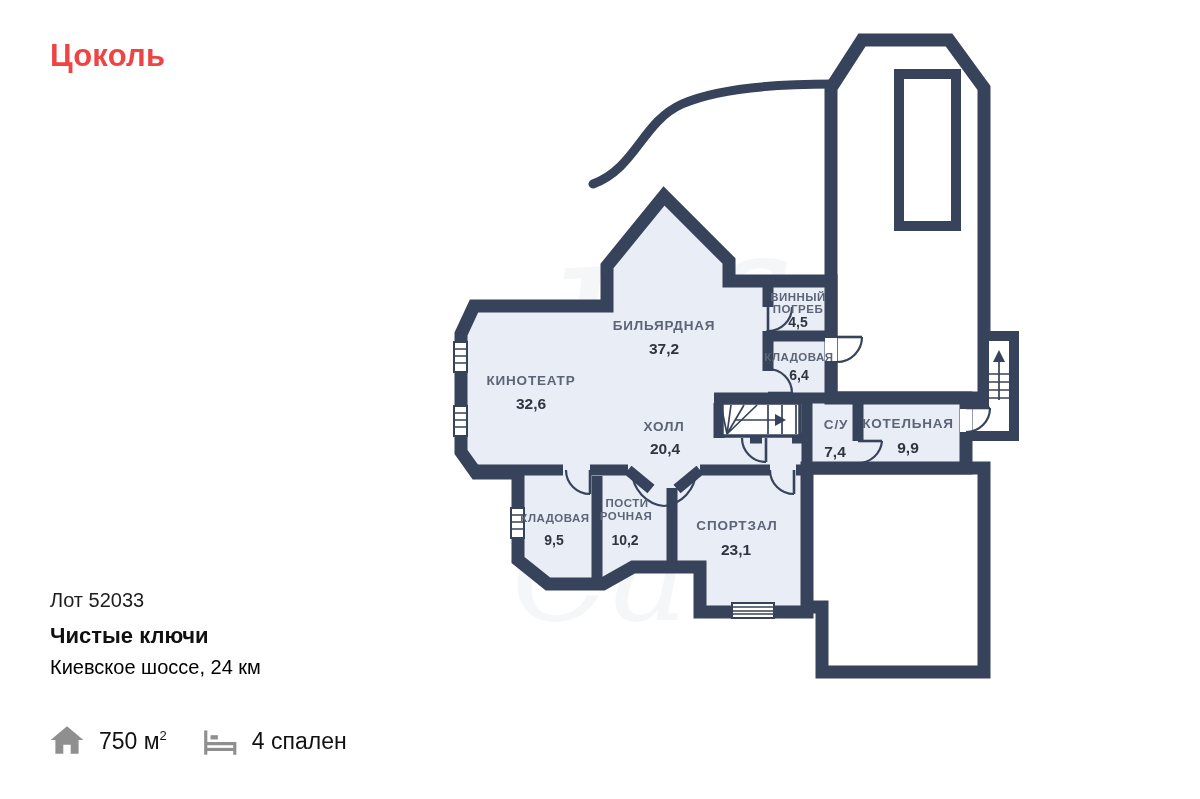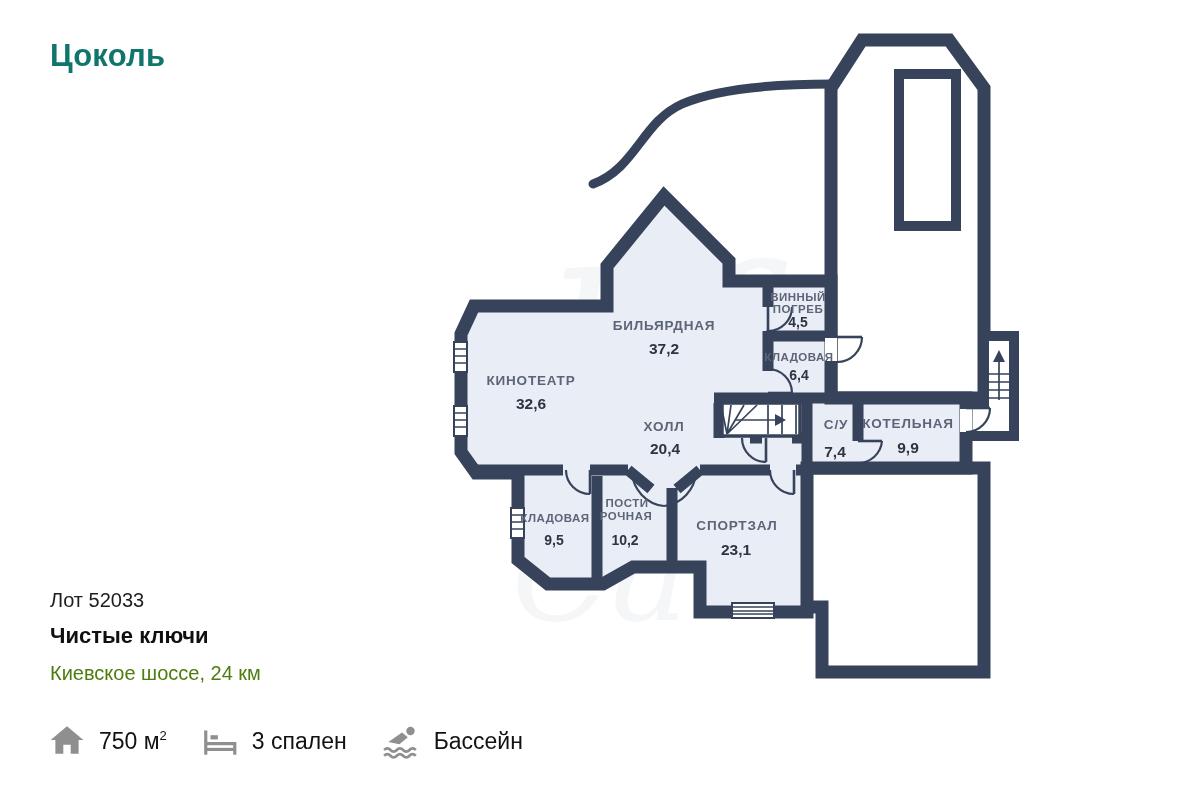--- a/index.html
+++ b/index.html
@@ -2,42 +2,42 @@
 <html style="--wall: #36435A; --roomfill: #E9EDF5; --label: #5C6577; --num: #2E3440; --icon: #8F8F8F; --wm: rgba(60,82,125,0.05);"><head>
 <meta charset="utf-8">
 <style>
   html,body{margin:0;padding:0;background:#ffffff;}
   .screen{
     position:relative;width:1200px;height:799px;background:#fff;overflow:hidden;
     font-family:"Liberation Sans", sans-serif;
   }
   .page-title{
     position:absolute;left:50px;top:38px;margin:0;
-    font-size:31px;font-weight:700;color:#0f766e;letter-spacing:.2px;
+    font-size:31px;font-weight:700;color:#ef4444;letter-spacing:.2px;
   }
   .plan-svg{position:absolute;left:0;top:0;}
   
   .ow{fill:none;stroke:var(--wall);stroke-width:13;stroke-linejoin:miter;}
   .w{fill:none;stroke:var(--wall);stroke-width:11;}
   .rm{fill:var(--roomfill);}
   .wh{fill:#ffffff;}
   .arc{fill:none;stroke:var(--wall);stroke-width:2.2;}
   .leaf{fill:none;stroke:var(--wall);stroke-width:2.6;}
   .win{fill:#ffffff;stroke:var(--wall);stroke-width:2;}
   .winline{fill:none;stroke:var(--wall);stroke-width:1.6;}
   .tread{fill:none;stroke:var(--wall);stroke-width:1.7;}
   .lbl{fill:var(--label);font-weight:700;font-size:13.5px;letter-spacing:.8px;text-anchor:middle;}
   .lbl-sm{font-size:11.5px;letter-spacing:.5px;}
   .num{fill:var(--num);font-weight:700;font-size:15.5px;text-anchor:middle;}
   .num-sm{font-size:14px;}
   .wmark{fill:var(--wm);font-family:"DejaVu Serif", serif;font-style:italic;text-anchor:middle;}
   .listing{position:absolute;left:50px;top:589px;}
   .lot{font-size:20px;color:#1d1d1d;}
   .estate-name{font-size:22px;font-weight:700;color:#101010;margin-top:11px;}
-  .location{font-size:20px;color:#4d7c0f;margin-top:13px;}
+  .location{font-size:20px;color:#000000;margin-top:7px;}
   .features{position:absolute;left:48px;top:722px;display:flex;align-items:center;gap:34px;}
   .feature{display:flex;align-items:center;gap:13px;}
   .f-icon{display:flex;align-items:center;}
   .f-label{font-size:23px;color:#111;}
   .f-label sup{font-size:13px;}
 </style>
 </head>
 <body>
 
 <div class="screen">
@@ -198,31 +198,16 @@
       <span class="f-icon">
         <svg width="38" height="38" viewBox="0 0 36 36">
           <g stroke="var(--icon)" fill="none">
             <path stroke-width="3" d="M4.5 8 V31"></path>
             <path stroke-width="3" d="M4.5 20.5 H32 V31"></path>
             <path stroke-width="3" d="M4.5 26 H32"></path>
             <path stroke-width="4" d="M9 14.5 h7"></path>
           </g>
         </svg>
       </span>
-      <span class="f-label">3 спален</span>
-    </div>
-    <div class="feature">
-      <span class="f-icon">
-        <svg width="40" height="38" viewBox="0 0 38 36">
-          <g fill="var(--icon)">
-            <circle cx="28" cy="8.5" r="4"></circle>
-            <path d="M7 19 l13 -9 l5.5 4.5 l-8 6.5 Z"></path>
-          </g>
-          <g stroke="var(--icon)" fill="none" stroke-width="2.6">
-            <path d="M3 26.5 q3 -3.2 6 0 t6 0 t6 0 t6 0 t6 0"></path>
-            <path d="M3 32 q3 -3.2 6 0 t6 0 t6 0 t6 0 t6 0"></path>
-          </g>
-        </svg>
-      </span>
-      <span class="f-label">Бассейн</span>
+      <span class="f-label">4 спален</span>
     </div>
   </div>
 </div>
 
 </body></html>

